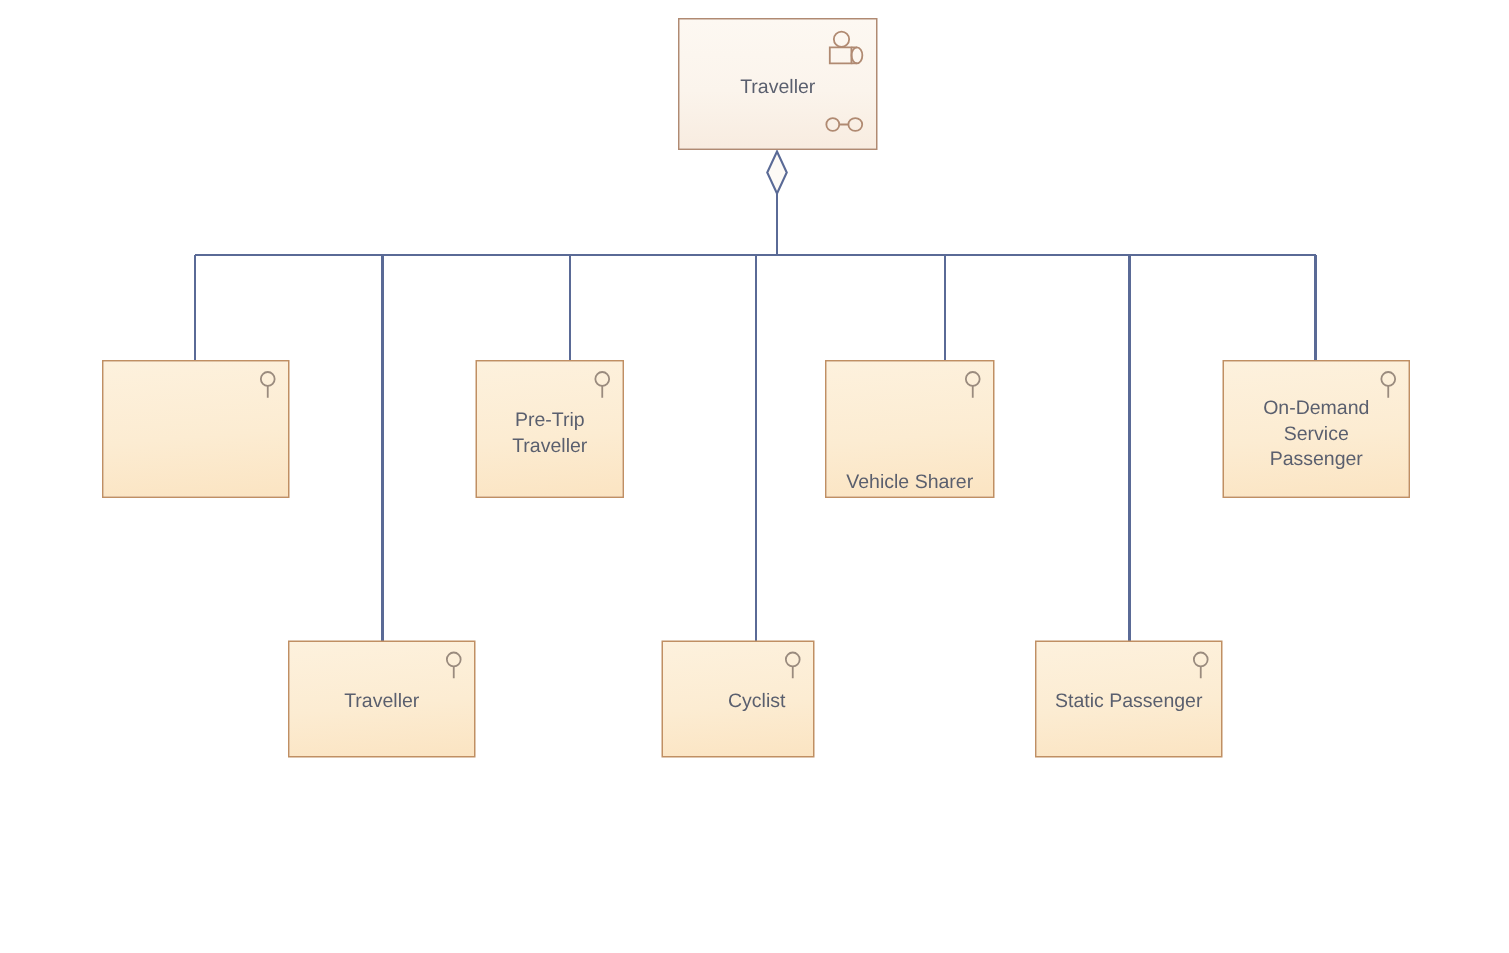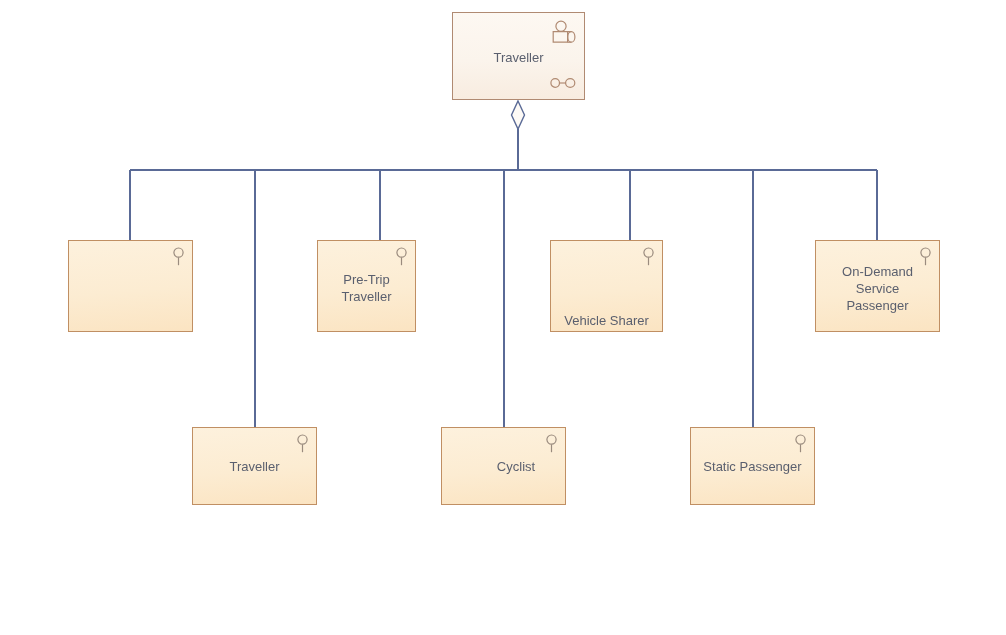--- a/index.html
+++ b/index.html
@@ -130,21 +130,21 @@
           </svg></span>
         <span class="node-label">Traveller</span>
       </div>
       <div class="node child tall" style="left: 317px; top: 240px; width: 99px; height: 92px;">
         <span class="node-icon"><svg width="13" height="19" viewBox="0 0 13 19">
             <circle cx="6.5" cy="5.6" r="4.6" fill="none" stroke="#9a8b7e" stroke-width="1.2"></circle>
             <line x1="6.5" y1="10.4" x2="6.5" y2="18.2" stroke="#9a8b7e" stroke-width="1.2"></line>
           </svg></span>
         <span class="node-label">Pre-Trip Traveller</span>
       </div>
-      <div class="node child" style="left: 441px; top: 427px; width: 125px; height: 78px; padding-left: 32px;">
+      <div class="node child" style="left: 441px; top: 427px; width: 102px; height: 78px; padding-left: 32px;">
         <span class="node-icon"><svg width="13" height="19" viewBox="0 0 13 19">
             <circle cx="6.5" cy="5.6" r="4.6" fill="none" stroke="#9a8b7e" stroke-width="1.2"></circle>
             <line x1="6.5" y1="10.4" x2="6.5" y2="18.2" stroke="#9a8b7e" stroke-width="1.2"></line>
           </svg></span>
         <span class="node-label">Cyclist</span>
       </div>
       <div class="node child tall" style="left: 550px; top: 240px; width: 113px; height: 92px; align-items: flex-end;">
         <span class="node-icon"><svg width="13" height="19" viewBox="0 0 13 19">
             <circle cx="6.5" cy="5.6" r="4.6" fill="none" stroke="#9a8b7e" stroke-width="1.2"></circle>
             <line x1="6.5" y1="10.4" x2="6.5" y2="18.2" stroke="#9a8b7e" stroke-width="1.2"></line>

